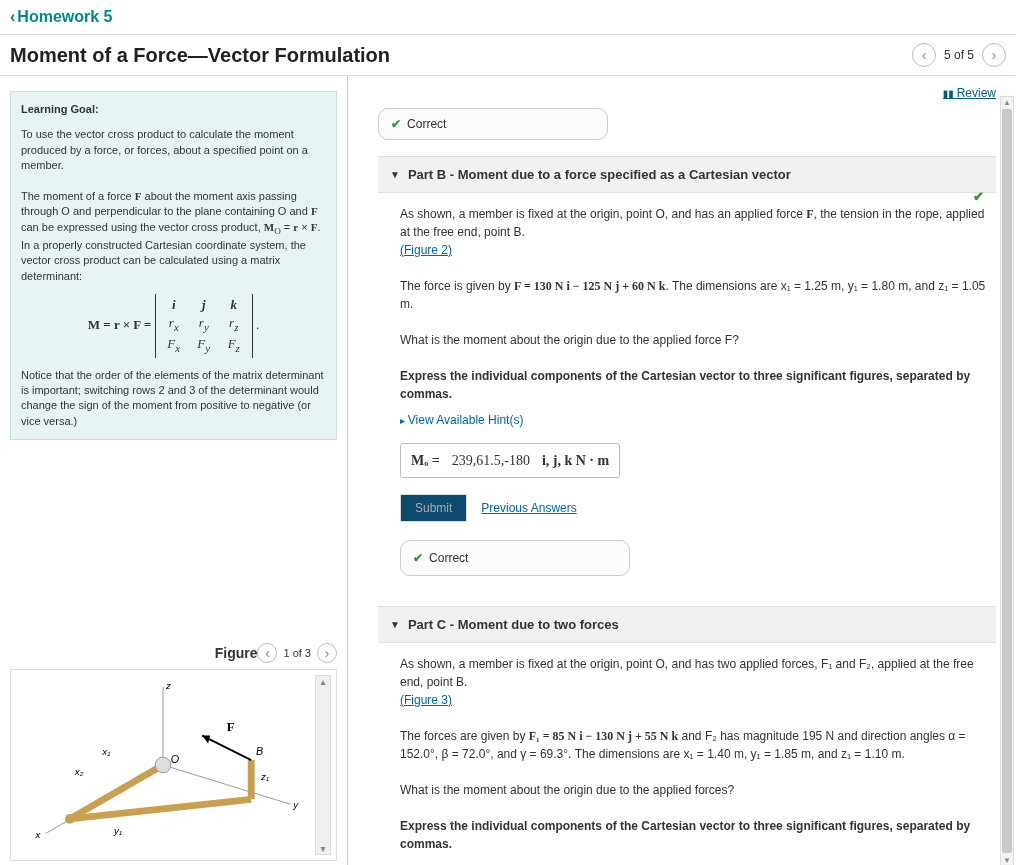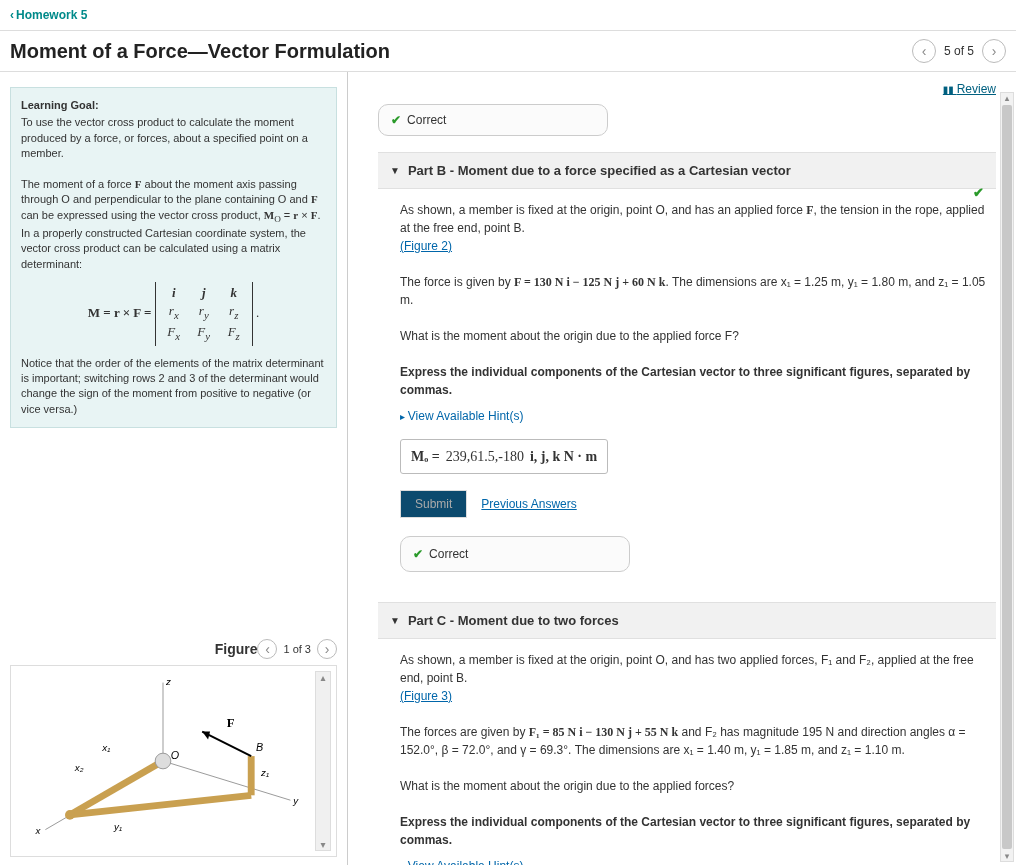--- a/index.html
+++ b/index.html
@@ -1,29 +1,29 @@
 <!DOCTYPE html>
 <html><head>
 <meta charset="utf-8">
 <style>
 * { box-sizing: border-box; margin: 0; padding: 0; }
 body { font-family: Arial, Helvetica, sans-serif; font-size: 12px; color: #333; background: #fff; width: 1016px; }
 .header { padding: 8px 10px; border-bottom: 1px solid #ddd; }
-.back-link { color: #008a8a; font-weight: bold; font-size: 12px; cursor: pointer; }
+.back-link { color: #008a8a; font-weight: bold; font-size: 16px; cursor: pointer; }
 .back-link::before { content: "‹"; margin-right: 2px; font-weight: bold; }
 .title-row { display: flex; align-items: center; justify-content: space-between; padding: 8px 10px; border-bottom: 1px solid #ddd; }
 .title { font-size: 20px; font-weight: bold; color: #222; }
 .nav-controls { display: flex; align-items: center; gap: 8px; }
 .nav-btn { width: 24px; height: 24px; border-radius: 50%; border: 1px solid #bbb; background: #fff; display: flex; align-items: center; justify-content: center; font-size: 14px; color: #888; cursor: pointer; }
 .nav-text { font-size: 12px; }
 .main { display: flex; height: 800px; }
 .left-col { width: 348px; border-right: 1px solid #ccc; padding: 15px 10px; display: flex; flex-direction: column; }
 .right-col { flex: 1; padding: 10px 20px 10px 30px; overflow-y: auto; position: relative; }
 .learning-box { background: #e8f4f4; border: 1px solid #c8e0e0; padding: 10px; font-size: 11px; line-height: 1.4; color: #333; }
-.learning-box b { display: block; margin-bottom: 2px; }
+.learning-box b { display: block; margin-bottom: 10px; }
 .formula { text-align: center; margin: 10px 0; font-family: "Times New Roman", serif; font-size: 13px; }
 .det { display: inline-block; vertical-align: middle; border-left: 1px solid #333; border-right: 1px solid #333; padding: 2px 8px; }
 .det-row { display: flex; gap: 10px; justify-content: center; }
 .det-row span { width: 20px; text-align: center; font-style: italic; }
 .figure-section { margin-top: auto; }
 .figure-header { display: flex; align-items: center; justify-content: flex-end; padding: 6px 0; }
 .figure-title { font-size: 14px; font-weight: bold; }
 .figure-nav { display: flex; align-items: center; gap: 6px; font-size: 11px; }
 .figure-body { border: 1px solid #ddd; padding: 5px; display: flex; gap: 5px; }
 .figure-img { flex: 1; height: 180px; position: relative; background: #fff; }
@@ -32,21 +32,21 @@
 .review-link::before { content: "▮▮ "; color: #006080; font-size: 10px; }
 .status-bar { border: 1px solid #ccc; border-radius: 10px; padding: 8px 12px; margin: 8px 0 16px 0; display: inline-block; min-width: 230px; background: #fbfbfb; }
 .check { color: #2a9a2a; font-weight: bold; margin-right: 6px; }
 .part-header { background: #f1f1f1; border-top: 1px solid #e0e0e0; border-bottom: 1px solid #e0e0e0; padding: 10px 12px; font-size: 13px; font-weight: bold; display: flex; align-items: center; gap: 8px; margin-bottom: 6px; position: relative; }
 .part-header .caret { font-size: 10px; }
 .part-check { position: absolute; right: 12px; bottom: -12px; color: #2a9a2a; font-weight: bold; }
 .part-body { padding: 6px 4px 14px 22px; font-size: 12px; line-height: 1.5; }
 .link { color: #0066aa; text-decoration: underline; cursor: pointer; }
 .hints { color: #0066aa; font-size: 12px; margin: 8px 0; cursor: pointer; }
 .hints::before { content: "▸ "; font-size: 10px; }
-.answer-box { border: 1px solid #bbb; border-radius: 3px; display: inline-flex; align-items: center; padding: 6px 10px; margin: 6px 0; font-family: "Times New Roman", serif; font-size: 14px; gap: 6px; }
+.answer-box { border: 1px solid #bbb; border-radius: 3px; display: inline-flex; align-items: center; padding: 6px 10px; margin: 6px 0; font-family: "Times New Roman", serif; font-size: 14px; gap: 12px; }
 .answer-box .mo { font-weight: bold; }
 .submit-row { margin: 10px 0; display: flex; align-items: center; gap: 14px; }
 .btn-submit-disabled { background: #0c4a6e; color: #aaa; border: 1px solid #ddd; padding: 6px 14px; font-size: 12px; }
 .serif { font-family: "Times New Roman", serif; }
 .bold { font-weight: bold; }
 .right-scroll { position: absolute; right: 2px; top: 20px; bottom: 10px; width: 14px; background: #f2f2f2; border: 1px solid #ddd; display:flex; flex-direction:column; justify-content:space-between; align-items:center; font-size:9px; color:#888;}
 .right-scroll .thumb { background:#c8c8c8; width:10px; flex:1; margin:2px 0; border-radius:2px;}
 </style>
 </head>
 <body>

